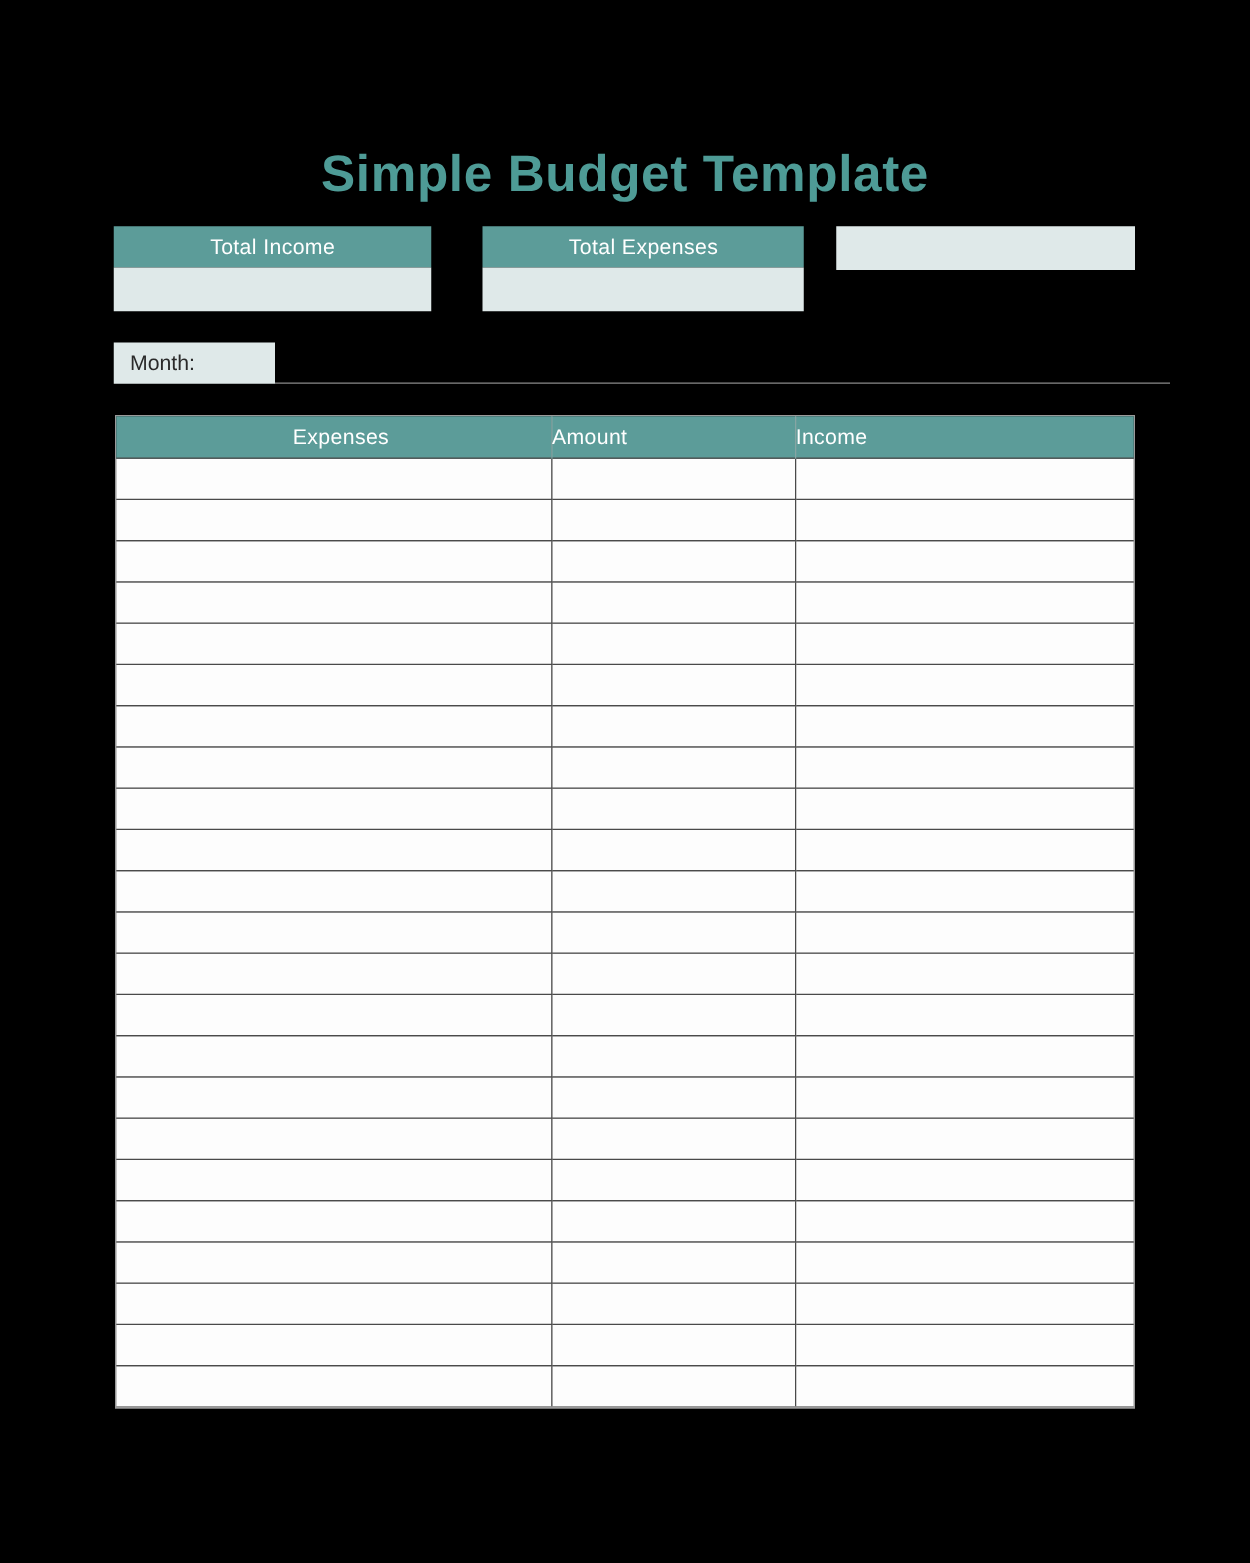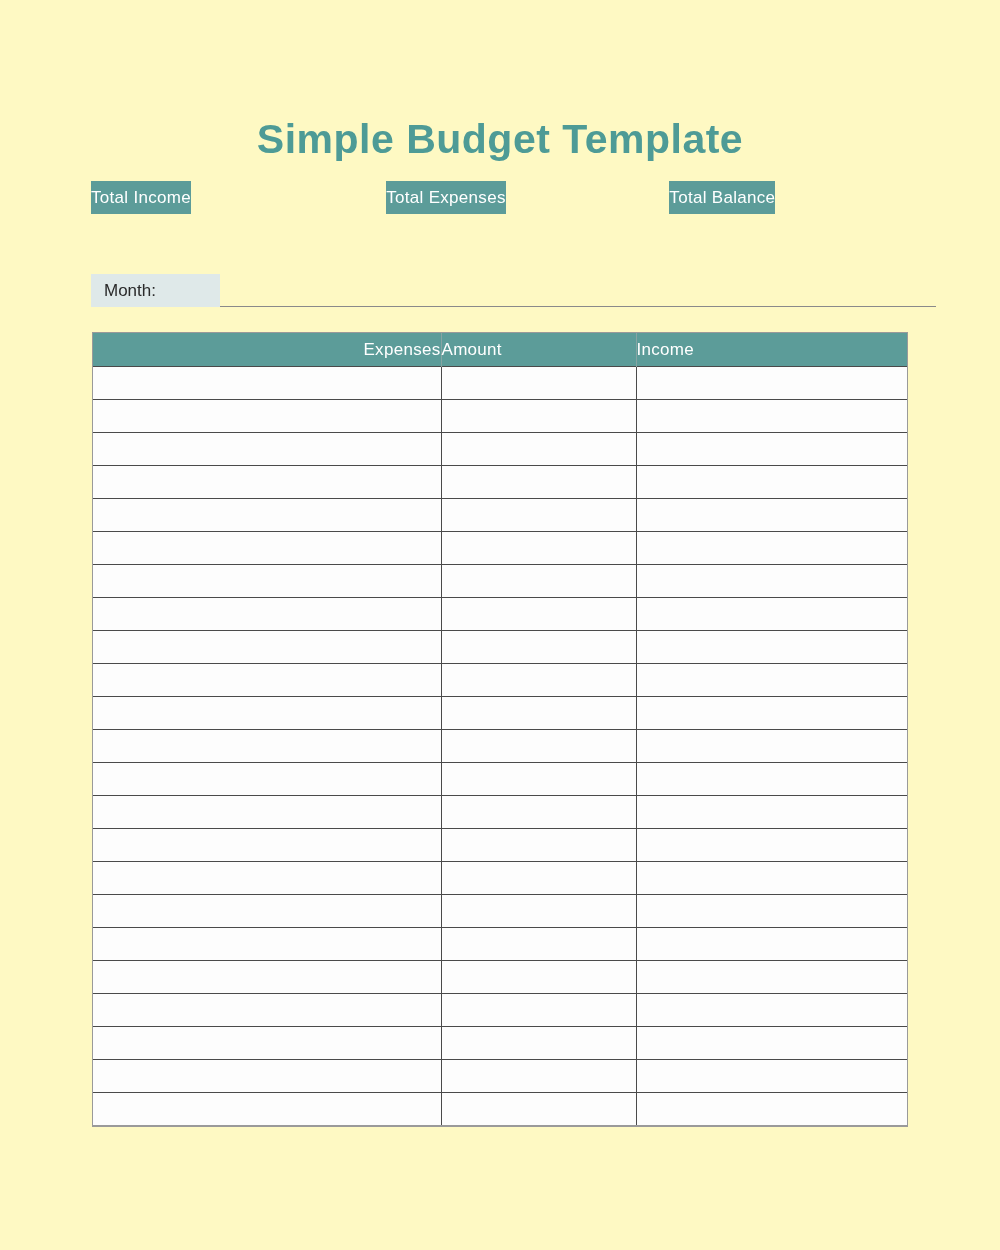--- a/index.html
+++ b/index.html
@@ -4,21 +4,21 @@
 <style>
   html, body { margin: 0; padding: 0; }
   body {
     width: 1000px; height: 1250px;
     background: #ffffff;
     font-family: "Liberation Sans", sans-serif;
   }
   .page {
     position: relative;
     width: 1000px; height: 1250px;
-    background: #fef9c3;
+    background: #000000;
     overflow: hidden;
   }
 
   
   .title {
     position: absolute;
     top: 116px; left: 0;
     width: 100%;
     margin: 0;
     text-align: center;
@@ -28,21 +28,21 @@
     color: #4e9b96;
   }
 
   
   .summary {
     position: absolute;
     top: 181px; left: 91px;
     width: 817px;
     display: flex;
   }
-  .sbox { display: flex; flex-direction: row; }
+  .sbox { display: flex; flex-direction: column; }
   .sbox-income  { width: 261px; margin-right: 21px; }
   .sbox-expenses{ width: 264px; margin-right: 26px; padding-left: 20px; }
   .sbox-balance { width: 245px; }
   .sbox-header {
     height: 33px; line-height: 33px;
     background: #5c9c99;
     color: #ffffff;
     text-align: center;
     font-size: 17px;
     letter-spacing: 0.3px;
@@ -100,21 +100,21 @@
   .expense-table th {
     height: 33px;
     background: #5c9c99;
     color: #ffffff;
     font-weight: normal;
     font-size: 17px;
     letter-spacing: 0.3px;
     text-align: left;
     padding: 0;
   }
-  .expense-table th.col-expenses { text-align: right; padding-left: 12px; }
+  .expense-table th.col-expenses { text-align: center; padding-left: 12px; }
   .expense-table th + th { border-left: 1px solid #86a5a3; }
   .expense-table col.c-expenses { width: 348px; }
   .expense-table col.c-amount   { width: 195px; }
   .expense-table col.c-notes    { width: 271px; }
   .expense-table td {
     height: 32px;
     background: #fdfdfd;
     border: 1px solid #4a4a4a;
     font-size: 15px;
     color: #333333;
@@ -134,21 +134,20 @@
   <div class="summary">
     <div class="sbox sbox-income">
       <div class="sbox-header">Total Income</div>
       <div class="sbox-value"></div>
     </div>
     <div class="sbox sbox-expenses">
       <div class="sbox-header">Total Expenses</div>
       <div class="sbox-value"></div>
     </div>
     <div class="sbox sbox-balance">
-      <div class="sbox-header">Total Balance</div>
       <div class="sbox-value"></div>
     </div>
   </div>
 
   <div class="month-row">
     <div class="month-label">Month:</div>
     <div class="month-value"></div>
   </div>
 
   <div class="table-frame">

